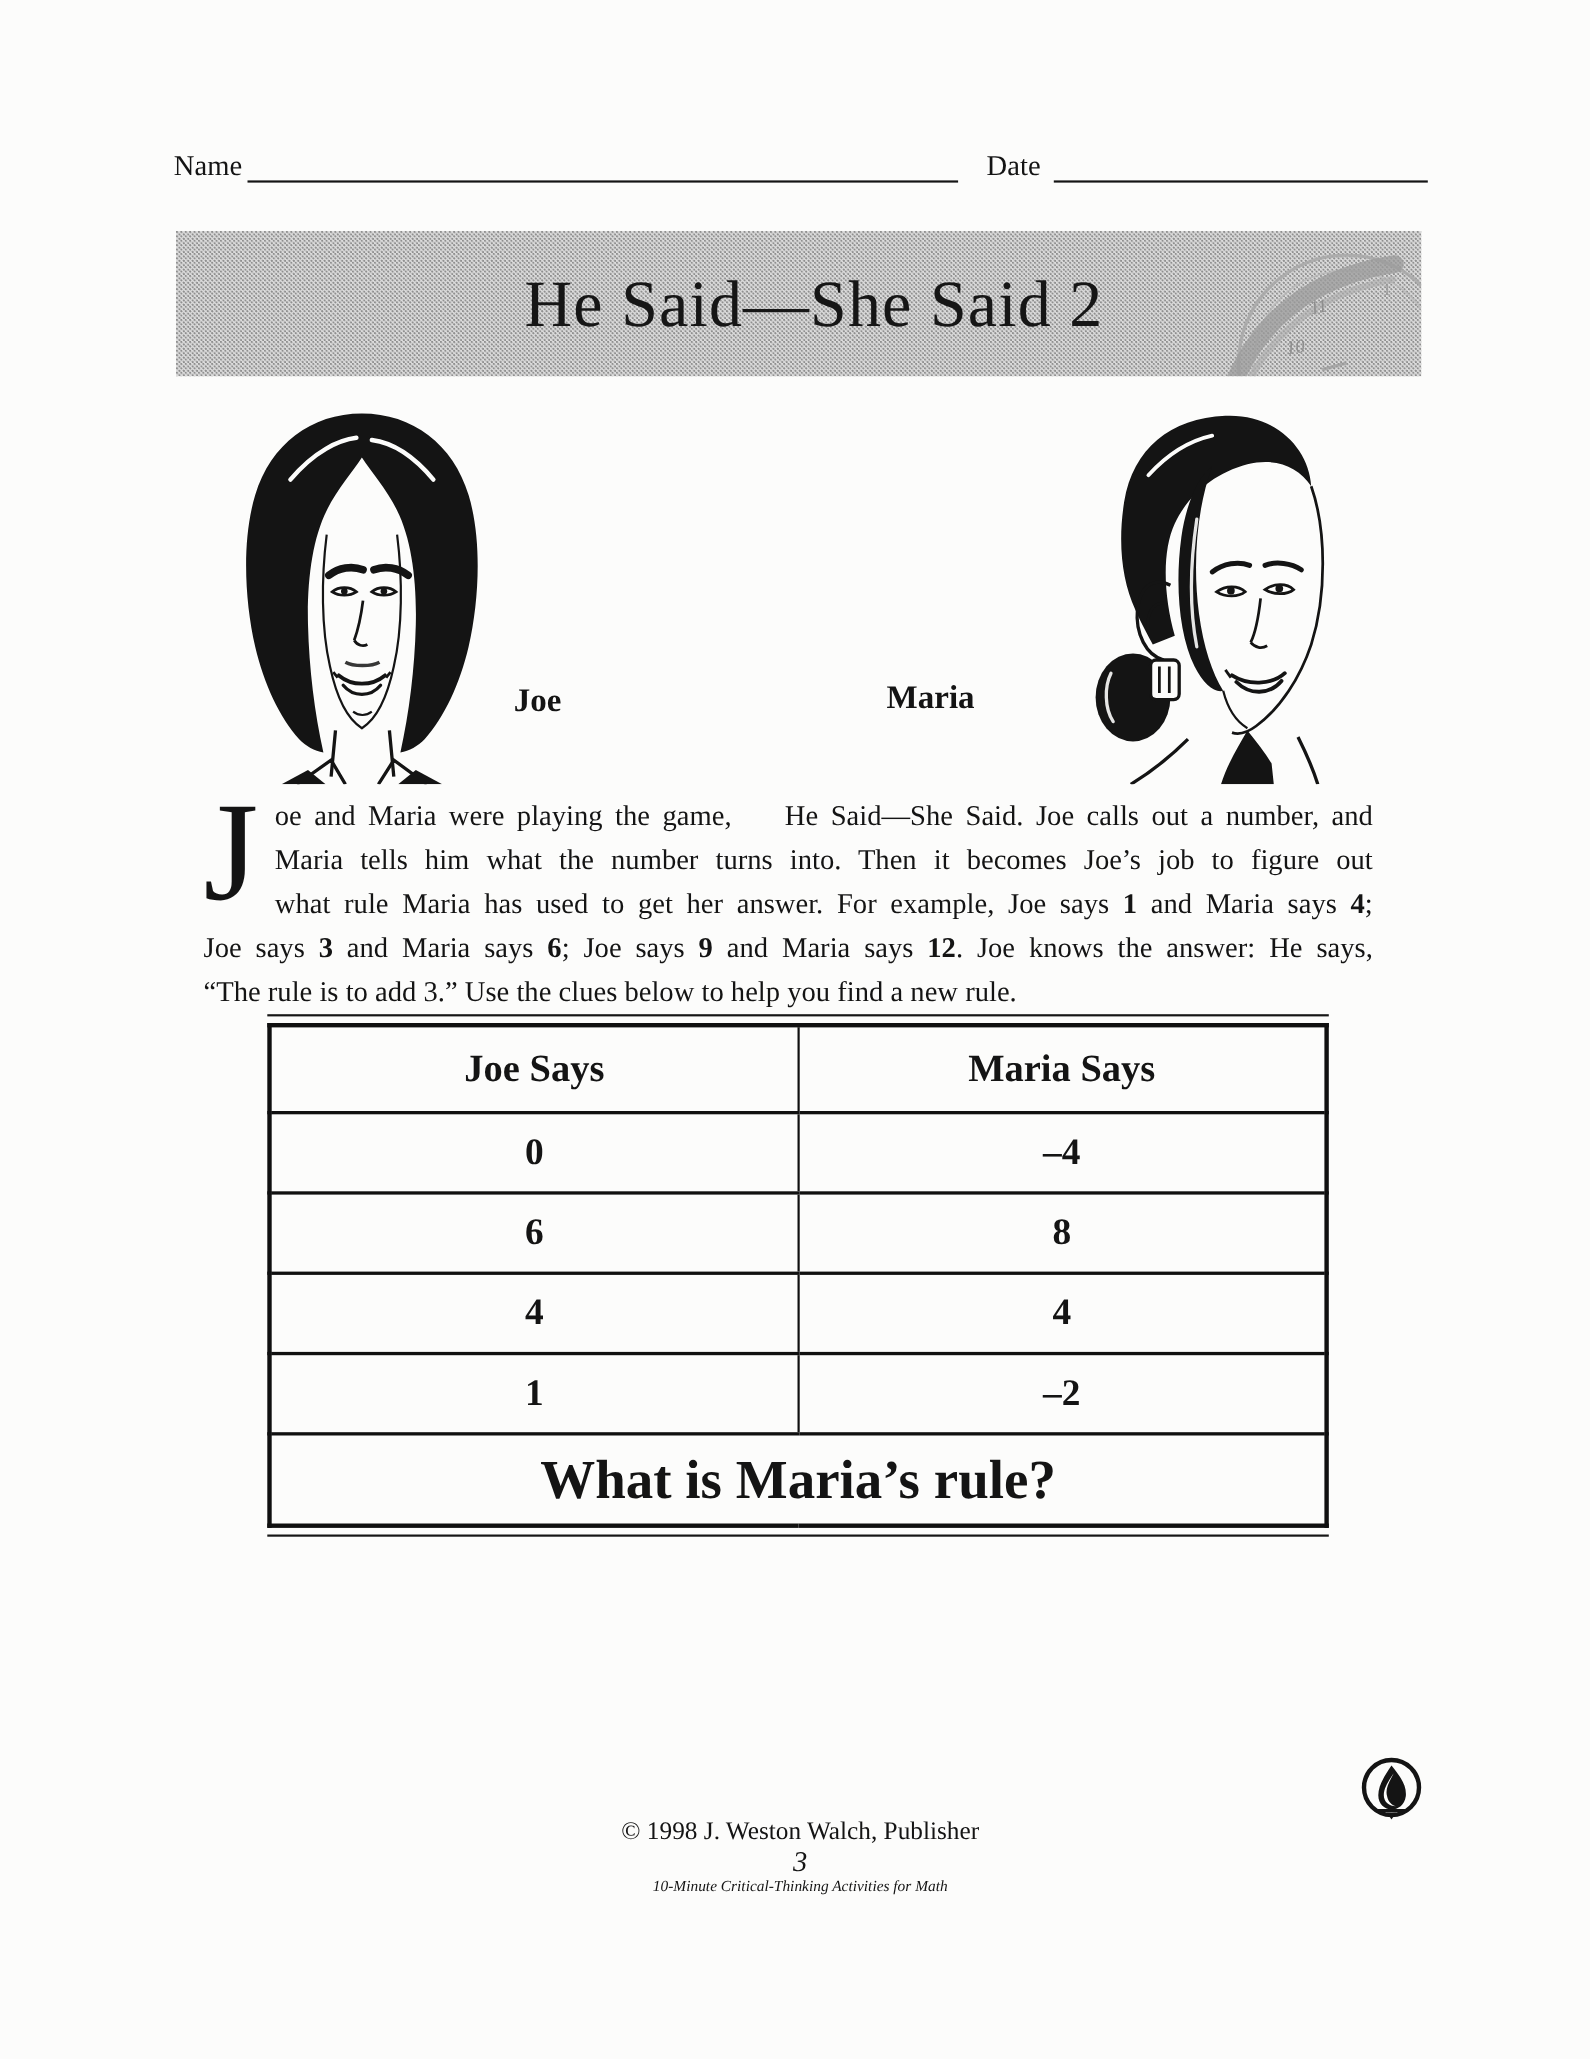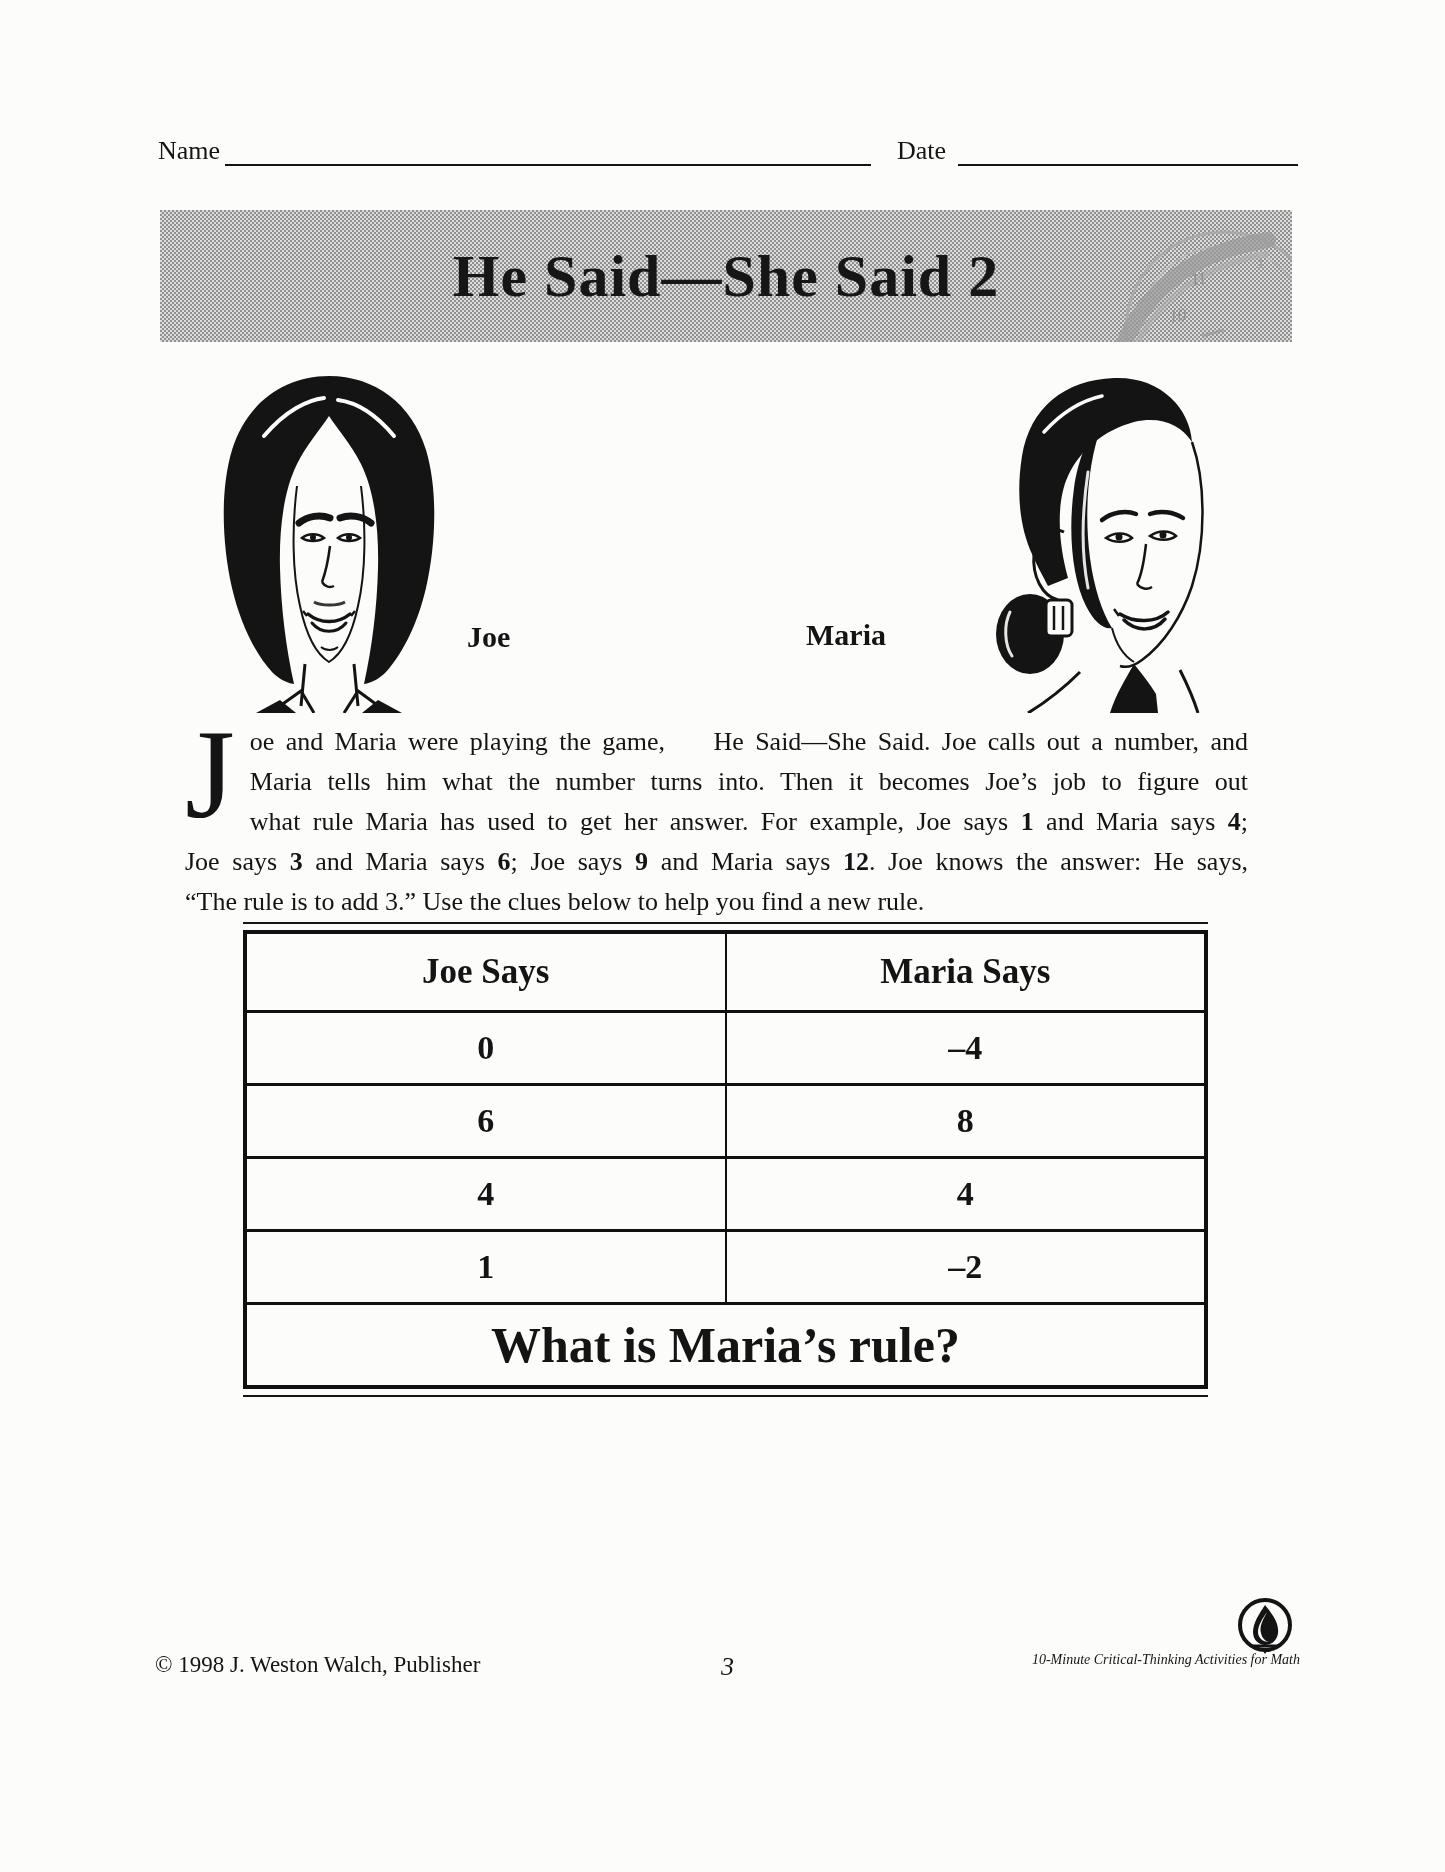--- a/index.html
+++ b/index.html
@@ -17,21 +17,21 @@
   
   .banner{
     position:absolute;left:160px;top:210px;width:1132px;height:132px;
     background-color:#dcdcdc;
     background-image:
       radial-gradient(circle at 1px 1px,#8f8f8f 0.9px,transparent 1.1px),
       radial-gradient(circle at 3px 3px,#8f8f8f 0.9px,transparent 1.1px);
     background-size:4px 4px;
     display:flex;align-items:center;justify-content:center;overflow:hidden;
   }
-  .banner-title{font-size:60px;font-weight:bold;letter-spacing:1px;color:#161616;position:relative;z-index:2;}
+  .banner-title{font-size:60px;font-weight:normal;letter-spacing:1px;color:#161616;position:relative;z-index:2;padding-left:28px;}
   .banner-clock{position:absolute;right:0;top:0;z-index:1;}
   
   .portrait{position:absolute;}
   .joe-portrait{left:198px;top:366px;}
   .maria-portrait{left:984px;top:372px;}
   .portrait-label{position:absolute;font-size:30px;font-weight:bold;}
   .joe-label{left:467px;top:620px;}
   .maria-label{left:806px;top:618px;}
   
   .intro{position:absolute;left:185px;top:722px;width:1063px;font-size:26px;}
@@ -58,21 +58,21 @@
     text-align:center;vertical-align:middle;font-weight:bold;padding:0;
   }
   .worksheet-table th{font-size:35px;height:76px;width:50.5%;}
   .worksheet-table td{font-size:34px;height:70px;}
   .worksheet-table td.question-cell{font-size:50px;height:80px;}
   
   .own-rule{position:absolute;left:224px;top:1450px;width:1022px;display:flex;align-items:flex-end;font-size:30px;}
   .own-rule .r-line{flex:1;margin-left:12px;}
   
   .flame-logo{position:absolute;left:1236px;top:1596px;}
-  .footer{position:absolute;left:155px;top:1652px;width:1145px;display:flex;align-items:flex-start;}
+  .footer{position:absolute;left:155px;top:1652px;width:1145px;display:flex;align-items:center;flex-direction:column;}
   .f-left{flex:1;font-size:23px;text-align:left;}
   .f-page{font-size:26px;font-style:italic;}
   .f-right{flex:1;font-size:14px;font-style:italic;text-align:right;}
 </style>
 </head>
 <body>
 
 <div class="page">
 
   <div class="namedate">

